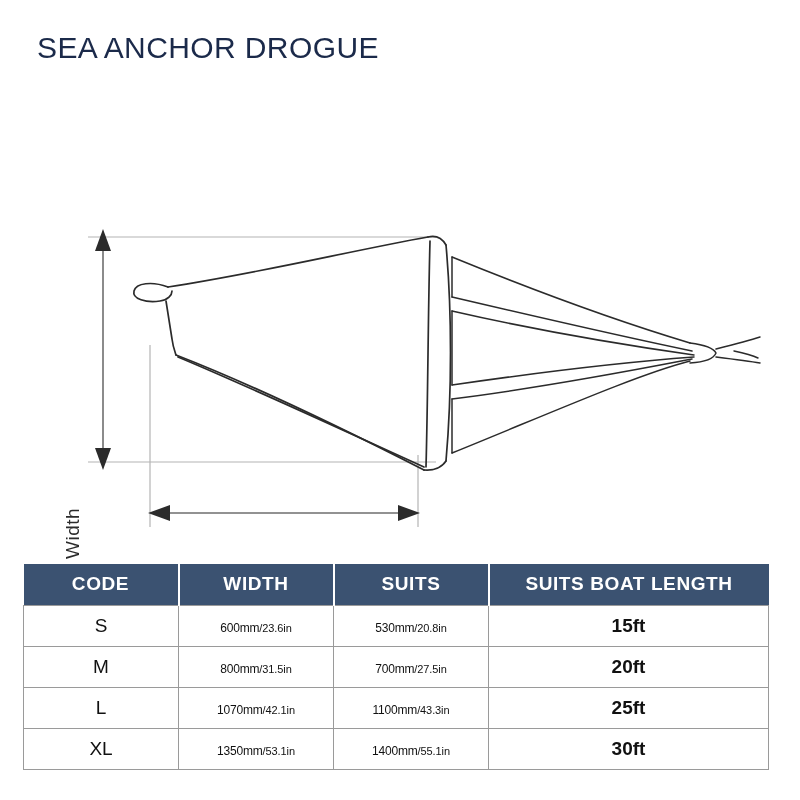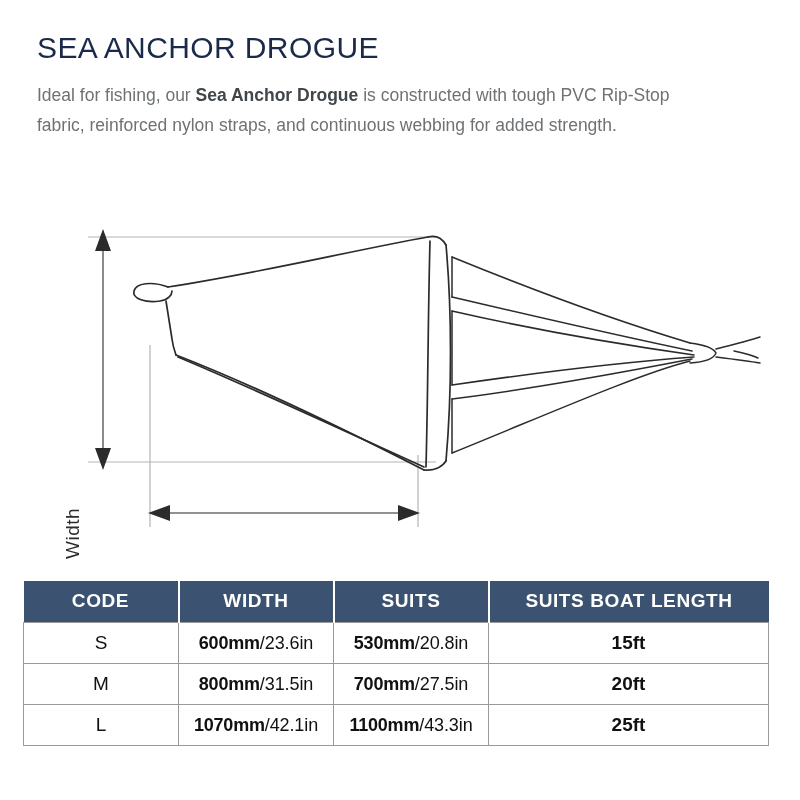--- a/index.html
+++ b/index.html
@@ -67,21 +67,21 @@
     font-size: 19px;
     letter-spacing: 0.5px;
     color: #2b2b2b;
     white-space: nowrap;
   }
 
   
   .size-table-wrap {
     position: absolute;
     left: 23px;
-    top: 581px;
+    top: 564px;
     width: 745px;
   }
   table.size-table {
     border-collapse: collapse;
     width: 745px;
     table-layout: fixed;
   }
   table.size-table col.c-code   { width: 155px; }
   table.size-table col.c-width  { width: 155px; }
   table.size-table col.c-length { width: 155px; }
@@ -124,36 +124,35 @@
     font-weight: 400;
   }
   .cell-boat {
     font-size: 19px;
     font-weight: 700;
   }
   .dim-value {
     display: inline-block;
   }
   .dim-mm {
-    font-size: 18px;
-    font-weight: 700;
+    font-size: 12px;
+    font-weight: 400;
     letter-spacing: -0.2px;
   }
   .dim-in {
-    font-size: 18px;
+    font-size: 11px;
     font-weight: 400;
     letter-spacing: -0.1px;
   }
 </style>
 </head>
 <body>
 
 <div class="header-block">
   <h1 class="page-title">SEA ANCHOR DROGUE</h1>
-  <p class="intro-paragraph"><span>Ideal for fishing, our </span><span class="strong">Sea Anchor Drogue</span><span> is constructed with tough PVC Rip-Stop fabric, reinforced nylon straps, and continuous webbing for added strength.</span></p>
 </div>
 
 <div class="diagram-area">
   <svg width="800" height="330" viewBox="0 0 800 330">
 
     <g stroke="#b4b4b4" stroke-width="1.2" fill="none">
       <line x1="88" y1="22" x2="436" y2="22"></line>
       <line x1="88" y1="247" x2="436" y2="247"></line>
       <line x1="150" y1="130" x2="150" y2="312"></line>
       <line x1="418" y1="240" x2="418" y2="312"></line>
@@ -245,15 +244,21 @@
         <td><span class="dim-value"><span class="dim-mm">800mm</span><span class="dim-in">/31.5in</span></span></td>
         <td><span class="dim-value"><span class="dim-mm">700mm</span><span class="dim-in">/27.5in</span></span></td>
         <td class="cell-boat">20ft</td>
       </tr>
       <tr>
         <td class="cell-code">L</td>
         <td><span class="dim-value"><span class="dim-mm">1070mm</span><span class="dim-in">/42.1in</span></span></td>
         <td><span class="dim-value"><span class="dim-mm">1100mm</span><span class="dim-in">/43.3in</span></span></td>
         <td class="cell-boat">25ft</td>
       </tr>
+      <tr>
+        <td class="cell-code">XL</td>
+        <td><span class="dim-value"><span class="dim-mm">1350mm</span><span class="dim-in">/53.1in</span></span></td>
+        <td><span class="dim-value"><span class="dim-mm">1400mm</span><span class="dim-in">/55.1in</span></span></td>
+        <td class="cell-boat">30ft</td>
+      </tr>
     </tbody>
   </table>
 </div>
 
 </body></html>

